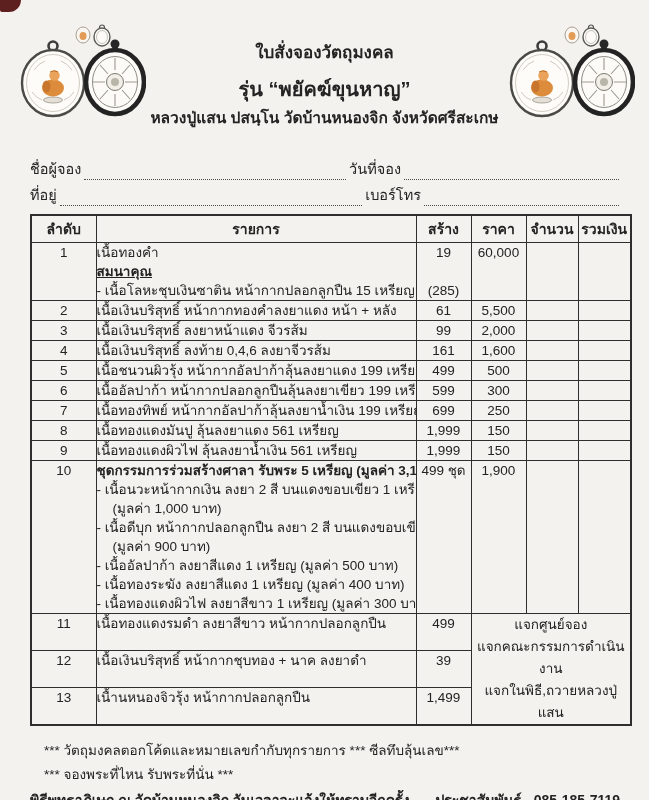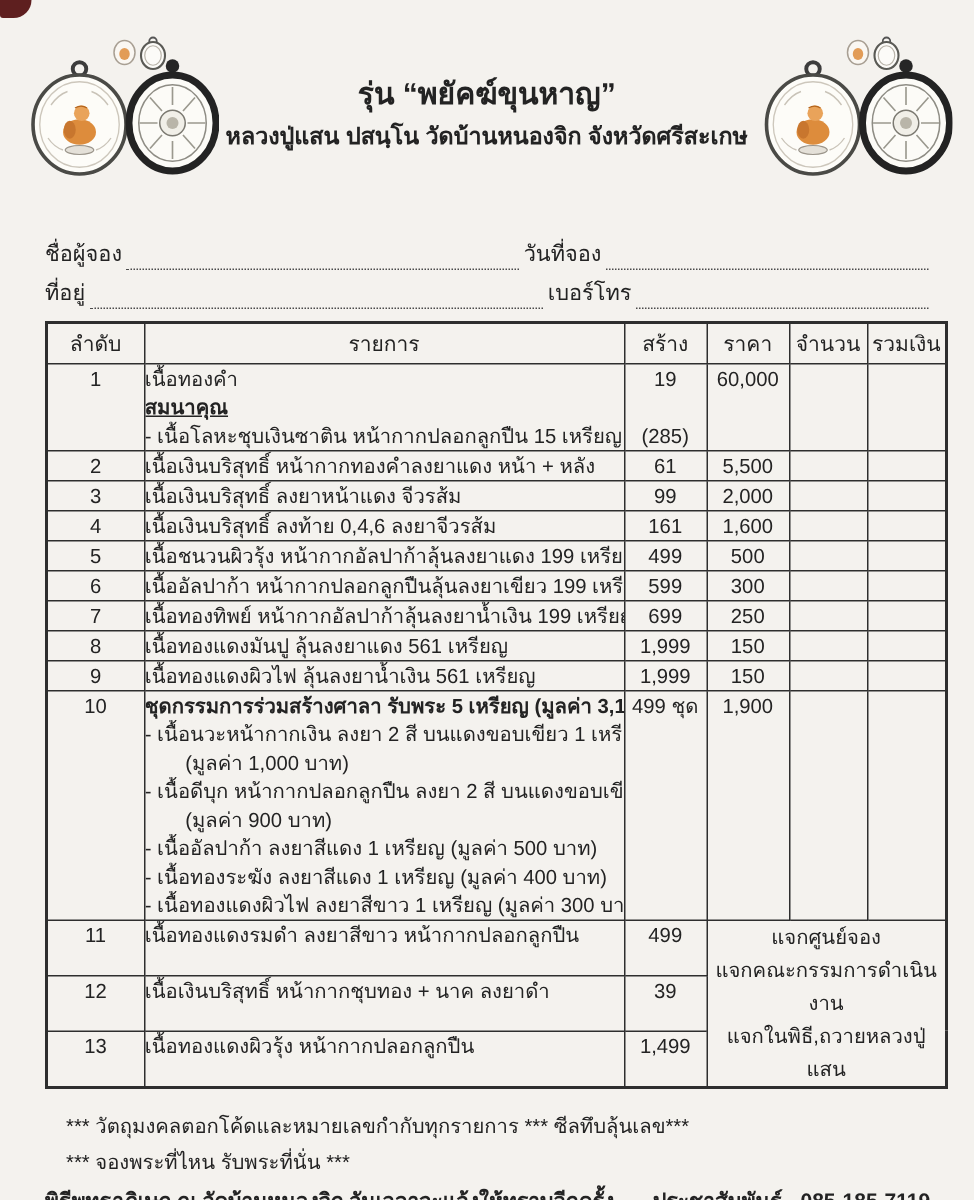--- a/index.html
+++ b/index.html
@@ -28,27 +28,27 @@
   .title-3{font-size:15.5px;font-weight:bold;}
   .form-area{margin:8px 27px 0 30px;font-size:14.5px;}
   .form-line{display:flex;align-items:flex-end;height:26px;font-family:Liberation Mono, monospace;}
   .dotfill{border-bottom:1.5px dotted #4a4a4a;height:15px;margin:0 3px;}
   .grow{flex:1;}
   .w215{width:215px;}
   .w195{width:195px;}
   table.order{margin:8px 0 0 30px;width:600px;border-collapse:collapse;
     table-layout:fixed;border:2.4px solid var(--border);}
   table.order th,table.order td{border:1.6px solid var(--border);padding:0;}
-  table.order th{font-size:14px;font-weight:normal;padding:4px 2px;line-height:18px;}
+  table.order th{font-size:14px;font-weight:bold;padding:4px 2px;line-height:18px;}
   td.no{text-align:center;vertical-align:top;font-size:13.5px;padding-top:3px;line-height:19px;}
   td.desc{vertical-align:top;font-size:13.5px;padding:2px 4px 2px 7px;}
   td.desc div{line-height:19px;white-space:nowrap;overflow:hidden;}
   td.desc .u{font-weight:bold;text-decoration:underline;}
   td.desc .b{font-weight:bold;}
-  td.desc .ind{padding-left:27px;}
+  td.desc .ind{padding-left:16px;}
   td.num{vertical-align:top;text-align:center;font-size:13.5px;padding-top:2px;}
   td.num div{line-height:19px;}
   td.notes{text-align:center;vertical-align:middle;font-size:13.5px;margin-top:24px;}
   td.notes div{line-height:22px;}
   .footer{margin:13px 0 0 30px;font-size:13.5px;}
   .footer .fnote{line-height:24px;padding-left:14px;}
   .footer .fceremony{line-height:26px;font-weight:bold;font-size:14px;}
   .footer .contact{margin-left:22px;}
   .footer .phone{margin-left:8px;}
 </style>
@@ -115,20 +115,21 @@
         <ellipse cx="95" cy="62" rx="29" ry="32" fill="#fcfbf7" stroke="#232323" stroke-width="4.6"></ellipse>
         <ellipse cx="95" cy="62" rx="22.5" ry="25.5" fill="none" stroke="#8e8c84" stroke-width="1"></ellipse>
         <path d="M95 38 V50 M95 74 V86 M73 62 H85 M105 62 H117 M80 45 l8 9 M110 79 l-8 -9 M80 79 l8 -9 M110 45 l-8 9" stroke="#9b998f" stroke-width="1.1"></path>
         <circle cx="95" cy="62" r="8.5" fill="#f1efe8" stroke="#7b7971" stroke-width="1"></circle>
         <circle cx="95" cy="62" r="4" fill="#b9b5a9"></circle>
       </g>
     </svg>
   </div>
 
   <div class="title-block">
+    <div class="title-1">ใบสั่งจองวัตถุมงคล</div>
     <div class="title-2">รุ่น “พยัคฆ์ขุนหาญ”</div>
     <div class="title-3">หลวงปู่แสน ปสนฺโน วัดบ้านหนองจิก จังหวัดศรีสะเกษ</div>
   </div>
 </div>
 
 <div class="form-area">
   <div class="form-line">
     <span>ชื่อผู้จอง</span>
     <span class="dotfill grow"></span>
     <span>วันที่จอง</span>
@@ -332,21 +333,21 @@
         <td class="desc">
           <div>เนื้อเงินบริสุทธิ์  หน้ากากชุบทอง + นาค  ลงยาดำ</div>
         </td>
         <td class="num">
           <div>39</div>
         </td>
       </tr>
       <tr>
         <td class="no">13</td>
         <td class="desc">
-          <div>เนื้อทองแดงผิวรุ้ง  หน้ากากปลอกลูกปืน</div>
+          <div>เนื้านหนองจิวรุ้ง  หน้ากากปลอกลูกปืน</div>
         </td>
         <td class="num">
           <div>1,499</div>
         </td>
       </tr>
     </tbody>
 </table>
 
 <div class="footer">
   <div class="fnote">***  วัตถุมงคลตอกโค้ดและหมายเลขกำกับทุกรายการ *** ซีลทึบลุ้นเลข***</div>

